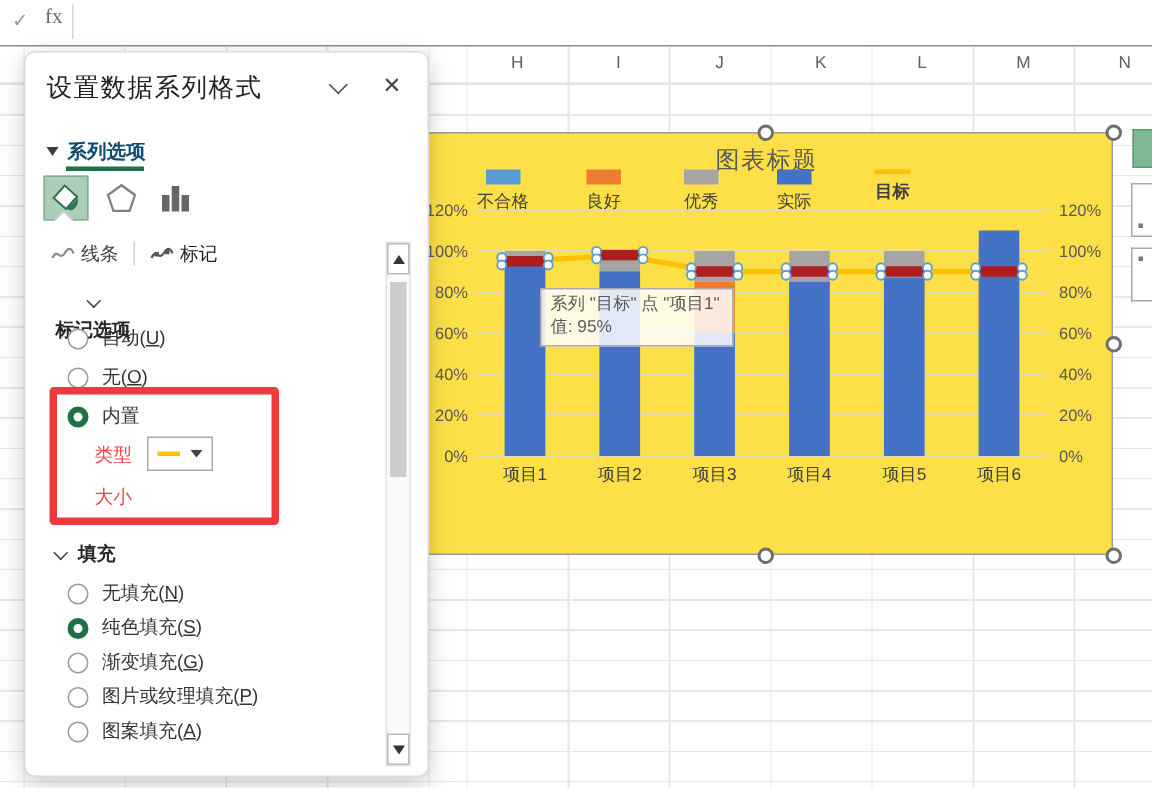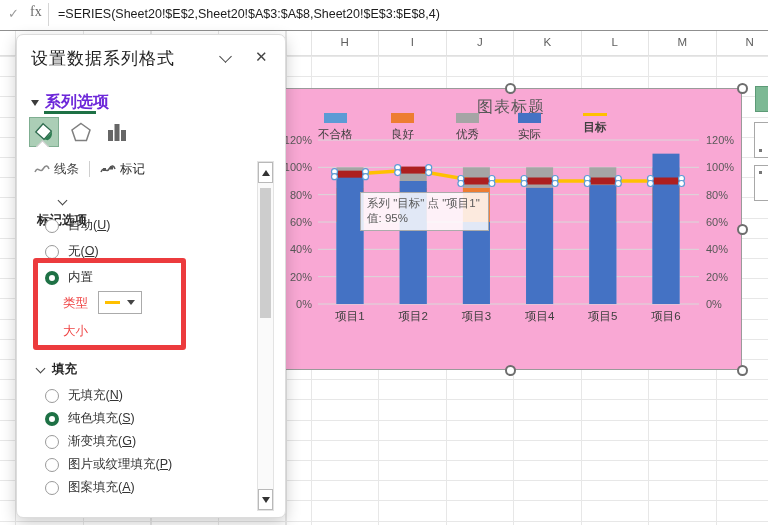--- a/index.html
+++ b/index.html
@@ -21,21 +21,21 @@
                   background-image:repeating-linear-gradient(to right,#e4e4e4 0 1px,transparent 1px 67.5px);
                   background-position:311px 0; }
   .col-letter { position:absolute; top:5px; width:67.5px; text-align:center; font-size:11.5px; color:#5f5f5f; }
   .sheet-body { position:absolute; left:0; top:56px; width:768px; height:469px; background:#fff;
                 background-image:
                   repeating-linear-gradient(to right,#e7e7e7 0 1px,transparent 1px 67.5px),
                   repeating-linear-gradient(to bottom,#e7e7e7 0 1px,transparent 1px 20.2px);
                 background-position:311px 0, 0 0; }
 
   
-  .chart { position:absolute; left:278px; top:88px; width:464px; height:282px; background:#f9a8d4;
+  .chart { position:absolute; left:278px; top:88px; width:464px; height:282px; background:#fde047;
            border:1px solid #9a9a9a; z-index:2; }
   .chart-title { position:absolute; left:0; top:8px; width:464px; text-align:center;
                  font-size:16px; color:#595959; letter-spacing:1px; z-index:1; }
   .legend { position:absolute; left:0; top:24px; width:464px; height:16px; z-index:2; }
   .legend-item { position:absolute; top:0; display:flex; align-items:center; gap:4px;
                  font-size:11.5px; color:#404040; white-space:nowrap;flex-direction:column; }
   .sw-rect { width:23px; height:10px; display:inline-block; }
   .sw-line { width:24px; height:3px; display:inline-block; }
   .chart svg { position:absolute; left:0; top:0; }
 
@@ -60,21 +60,21 @@
            box-shadow:0 5px 16px rgba(0,0,0,.20); }
   .panel-title { position:absolute; left:14px; top:12px; font-size:17px; color:#1f1f1f; letter-spacing:1px; }
   .chev { position:absolute; width:9px; height:9px; border-right:1.6px solid #444;
           border-bottom:1.6px solid #444; transform:rotate(45deg); }
   .panel-chevron { left:204px; top:17px; }
   .panel-close { position:absolute; left:238px; top:13px; font-size:15px; color:#444; }
 
   .series-row { position:absolute; left:14px; top:57px; display:flex; align-items:center; gap:6px; }
   .tri-down { width:0; height:0; border-left:4.5px solid transparent; border-right:4.5px solid transparent;
               border-top:6px solid #3c3c3c; }
-  .series-label { font-size:16px; font-weight:bold; color:#6d28d9; }
+  .series-label { font-size:13px; font-weight:bold; color:#0c4a6e; }
   .series-underline { position:absolute; left:27px; top:76px; width:52px; height:3px; background:#1e7145; }
 
   .tile { position:absolute; top:82px; width:30px; height:30px; display:flex;
           align-items:center; justify-content:center; }
   .tile.sel { background:#abceb6; border:1px solid #7fae91; }
   .tile-notch { position:absolute; left:21px; top:107px; width:9px; height:9px; background:#fff;
                 border-left:1px solid #c4c4c4; border-top:1px solid #c4c4c4; transform:rotate(45deg); }
 
   .tabs { position:absolute; left:17px; top:124px; display:flex; align-items:center; height:20px; }
   .tab { display:flex; align-items:center; gap:4px; font-size:12.5px; color:#3d3d3d; }
@@ -125,21 +125,20 @@
 </style>
 </head>
 <body>
 
 <div id="app">
 
   <div class="formula-bar">
     <span class="fb-check">✓</span>
     <span class="fb-fx">fx</span>
     <span class="fb-sep"></span>
-    <span class="fb-text">=SERIES(Sheet20!$E$2,Sheet20!$A$3:$A$8,Sheet20!$E$3:$E$8,4)</span>
   </div>
 
   <div class="sheet-header" id="colHeaders">
       <span class="col-letter" style="left: 311px;">H</span>
       <span class="col-letter" style="left: 378.5px;">I</span>
       <span class="col-letter" style="left: 446px;">J</span>
       <span class="col-letter" style="left: 513.5px;">K</span>
       <span class="col-letter" style="left: 581px;">L</span>
       <span class="col-letter" style="left: 648.5px;">M</span>
       <span class="col-letter" style="left: 716px;">N</span>

